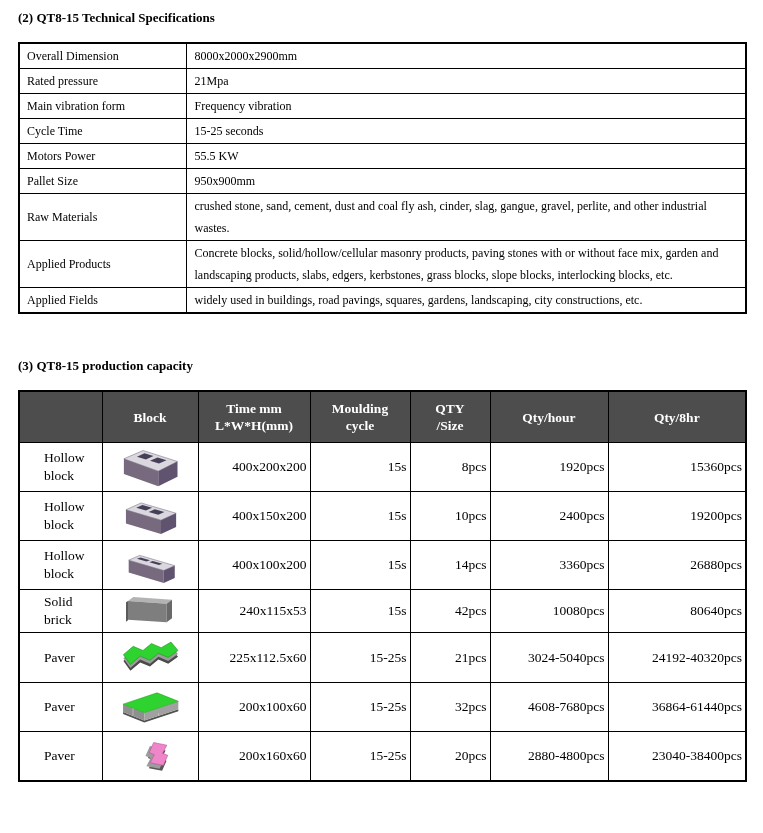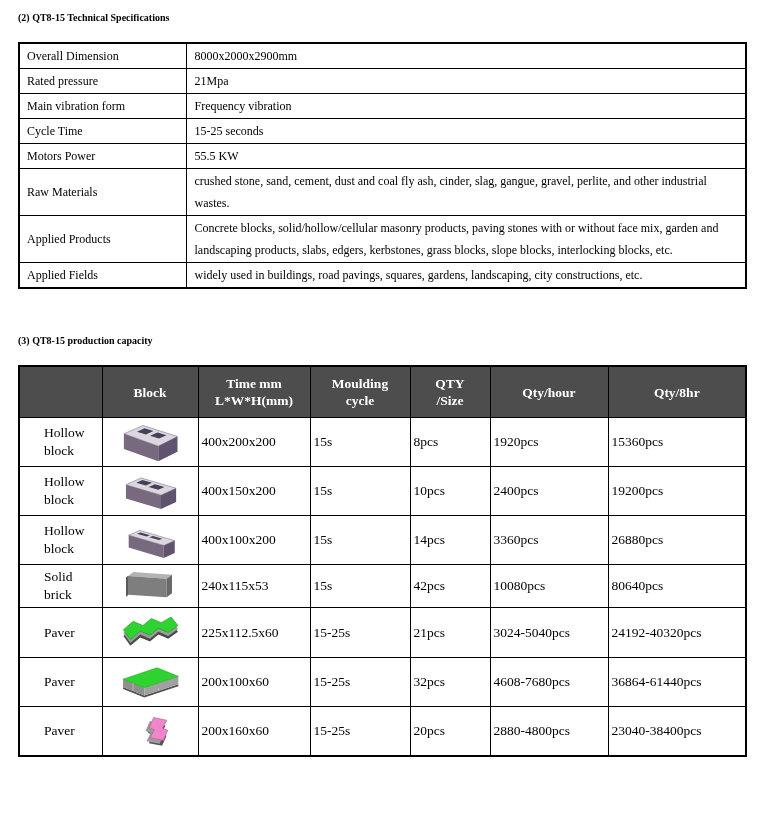--- a/index.html
+++ b/index.html
@@ -4,21 +4,21 @@
 <style>
   html,body{margin:0;padding:0;background:#ffffff;}
   body{
     width:763px;height:833px;
     font-family:"Liberation Serif","DejaVu Serif",serif;
     color:#000;
     overflow:hidden;
   }
   .page{padding:5px 18px 0 18px;}
   .sec-title{
-    font-size:10px;font-weight:bold;line-height:18px;
+    font-size:13px;font-weight:bold;line-height:18px;
     margin:0;
   }
   .sec-title.first{margin:4px 0 15px 0;}
   .sec-title.second{margin:43px 0 15px 0;}
   table{border-collapse:collapse;table-layout:fixed;width:727px;border:2px solid #000;}
   
   .spec td{
     border:1px solid #000;
     font-size:12px;line-height:22px;
     padding:1px 8px;vertical-align:middle;
@@ -28,21 +28,21 @@
   
   .cap th{
     border:1px solid #000;
     background:#4d4d4d;color:#fff;
     font-size:13.5px;font-weight:bold;line-height:17px;
     height:46px;text-align:center;vertical-align:middle;
     padding:2px;
   }
   .cap td{
     border:1px solid #000;
-    font-size:13.5px;text-align:left;vertical-align:middle;
+    font-size:13.5px;text-align:right;vertical-align:middle;
     padding:2px 3px;line-height:18px;
     overflow:hidden;
   }
   .cap td.type{text-align:left;padding-left:24px;}
   .cap tr.r{height:43px;}
   .cap tr.tall{height:49px;}
   .blocksvg{display:block;margin:0 auto;}
 </style>
 </head>
 <body>
@@ -69,20 +69,24 @@
         <td class="label">Main vibration form</td>
         <td>Frequency vibration</td>
       </tr>
       <tr>
         <td class="label">Cycle Time</td>
         <td>15-25 seconds</td>
       </tr>
       <tr>
         <td class="label">Motors Power</td>
         <td>55.5 KW</td>
+      </tr>
+      <tr>
+        <td class="label">Pallet Size</td>
+        <td>950x900mm</td>
       </tr>
       <tr>
         <td class="label">Raw Materials</td>
         <td>crushed stone, sand, cement, dust and coal fly ash, cinder, slag, gangue, gravel, perlite, and other industrial wastes.</td>
       </tr>
       <tr>
         <td class="label">Applied Products</td>
         <td>Concrete blocks, solid/hollow/cellular masonry products, paving stones with or without face mix, garden and landscaping products, slabs, edgers, kerbstones, grass blocks, slope blocks, interlocking blocks, etc.</td>
       </tr>
       <tr>

